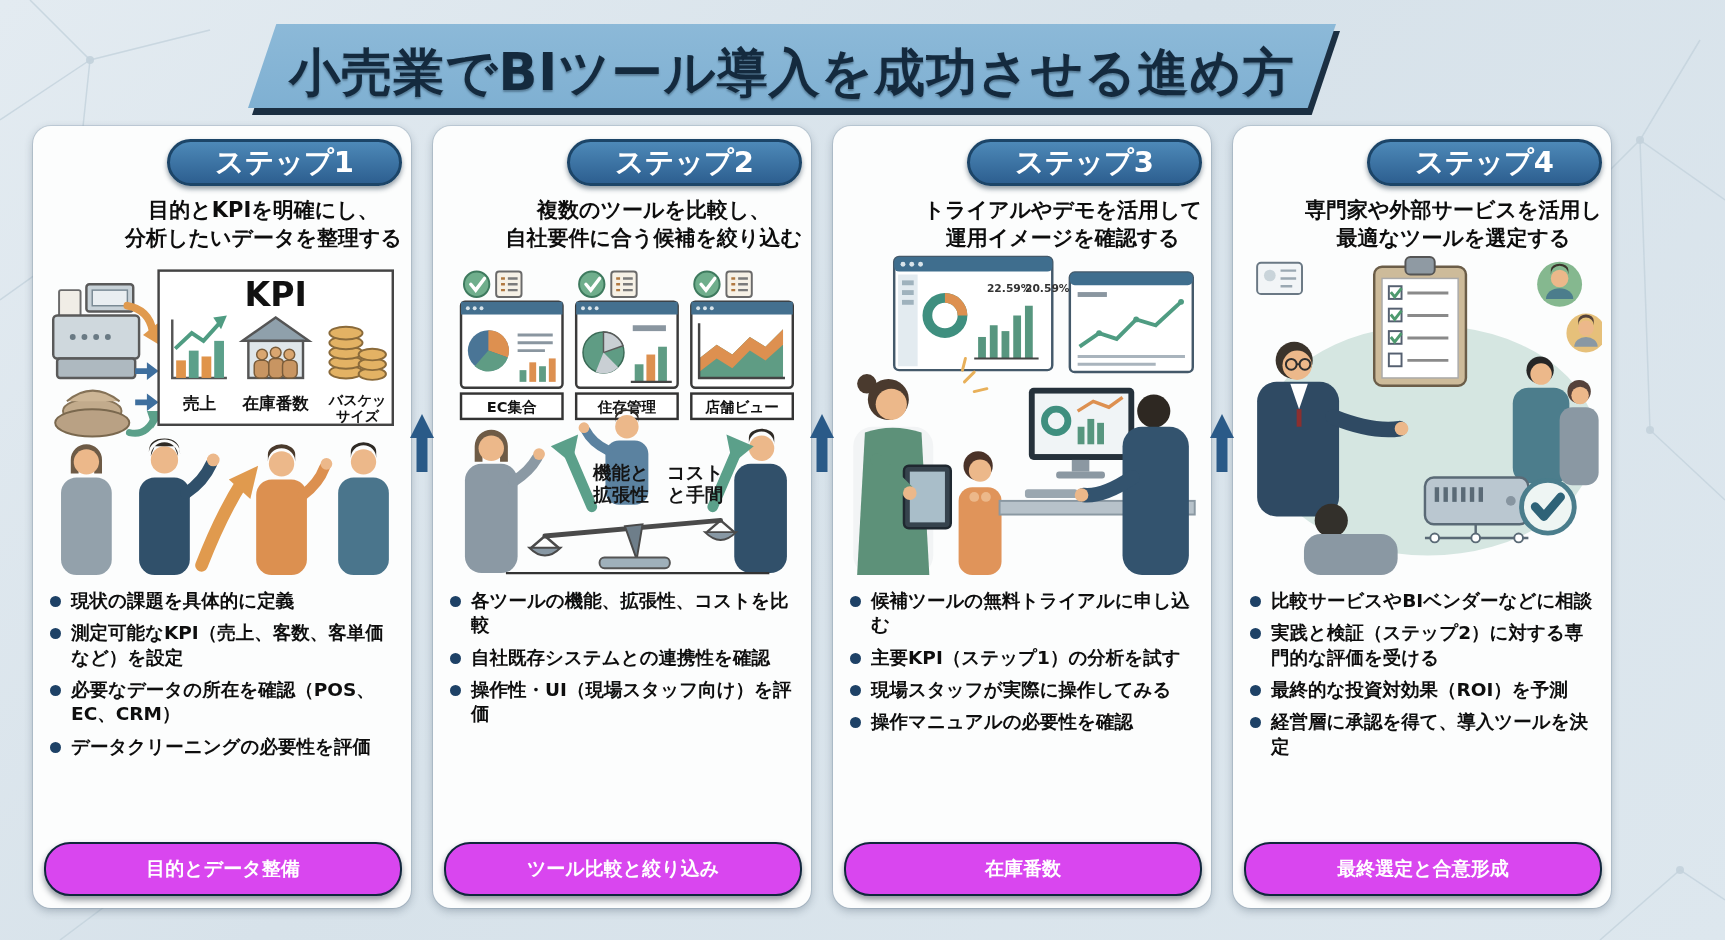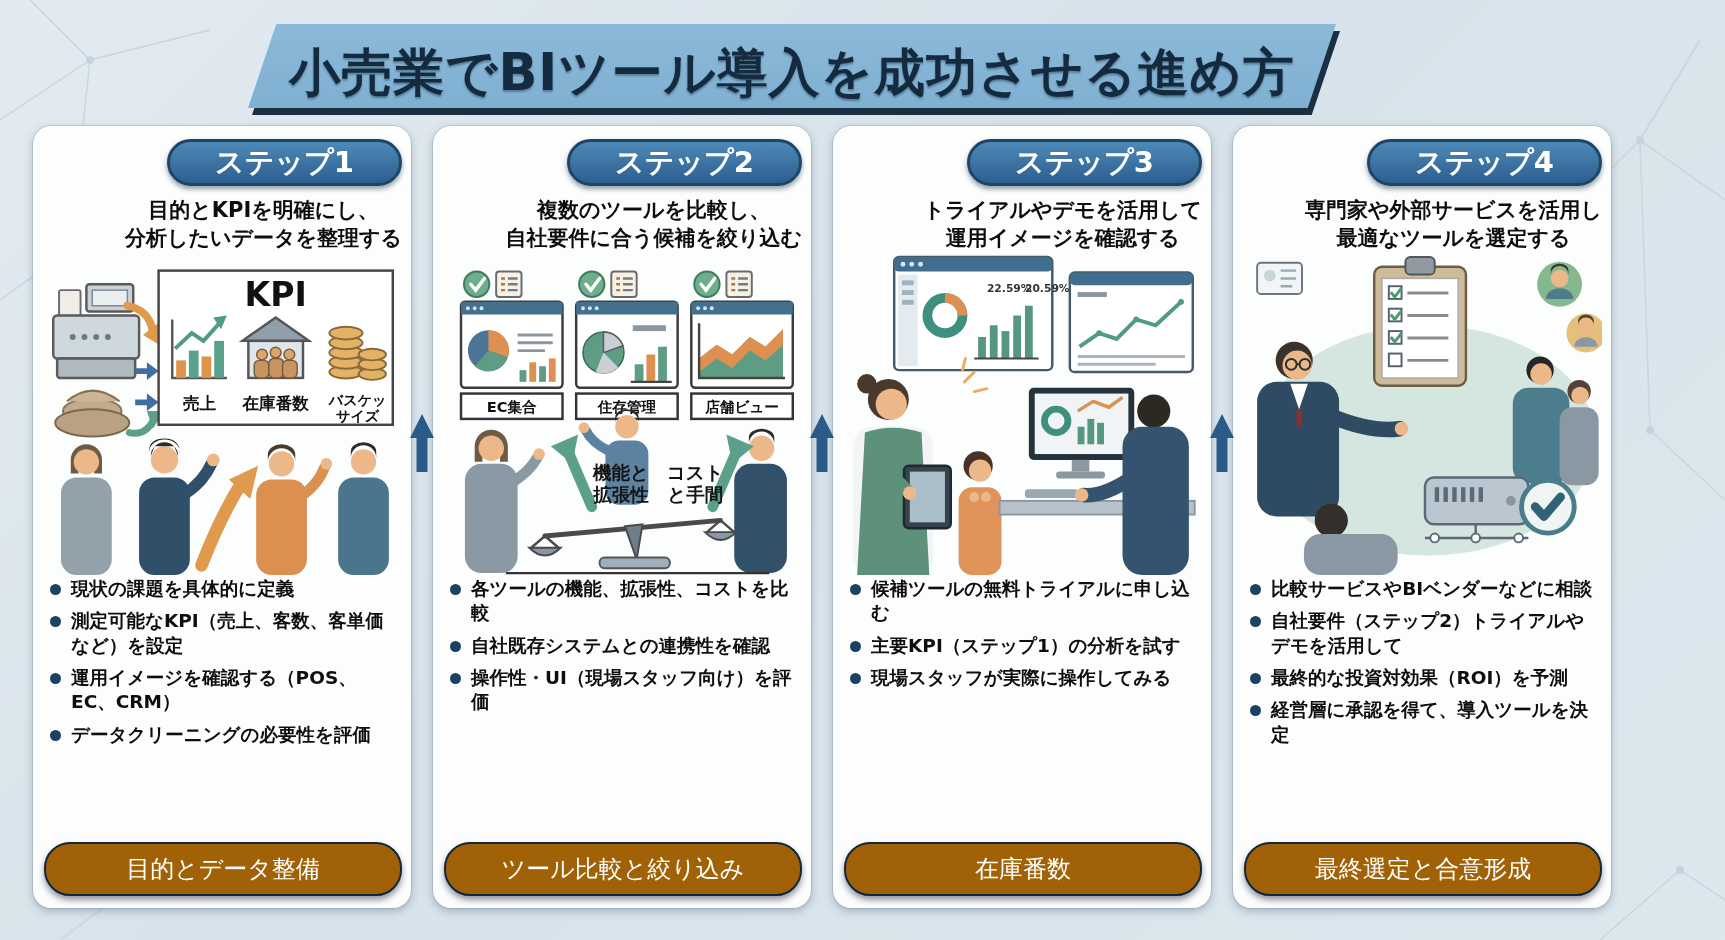--- a/index.html
+++ b/index.html
@@ -28,27 +28,27 @@
   .gap{width:22px;position:relative;}
   .gap svg{position:absolute;left:-1px;top:288px;}
   .badge{min-width:235px;height:47px;border-radius:25px;padding:0 18px;
     background:linear-gradient(180deg,#4d89b8,#2d5f90);
     border:3px solid #1c4568;color:#fff;font-size:29px;font-weight:bold;
     display:flex;align-items:center;justify-content:center;box-sizing:border-box;
     box-shadow:0 3px 5px rgba(15,40,60,.45);}
   .headline{margin-top:11px;font-size:21px;font-weight:bold;color:#0d0d0d;
     text-align:center;line-height:1.33;white-space:pre-line;}
   .illus{width:358px;height:322px;margin-top:2px;flex:none;}
-  ul.bullets{list-style:none;margin:0 0 0;padding:0 4px;width:100%;box-sizing:border-box;}
+  ul.bullets{list-style:none;margin:12px 0 0;padding:0 4px;width:100%;box-sizing:border-box;}
   ul.bullets li{position:relative;padding-left:25px;font-size:18.5px;font-weight:bold;
     color:#0e0e0e;line-height:1.32;margin-bottom:8px;}
   ul.bullets li::before{content:"";position:absolute;left:4px;top:7px;width:11px;height:11px;
     border-radius:50%;background:#1d4166;}
   .banner{margin-top:auto;width:354px;height:50px;border-radius:26px;flex:none;
-    background:#a16207;border:2px solid #10273c;color:#fff;font-size:24px;font-weight:normal;
+    background:#d946ef;border:2px solid #10273c;color:#fff;font-size:19px;font-weight:bold;
     display:flex;align-items:center;justify-content:center;
     box-shadow:0 4px 6px rgba(10,25,40,.45);}
   svg text{font-family:"DejaVu Sans","Liberation Sans",sans-serif;}
 </style>
 </head>
 <body>
 
 <svg class="mesh" width="1725" height="940">
   <g stroke="#c3d2dc" stroke-width="1.5" fill="none" opacity="0.8">
     <path d="M0,120 L90,60 L30,0 M90,60 L210,30 M0,300 L70,250 L90,60"></path>
@@ -170,21 +170,21 @@
         <rect x="298" y="228" width="52" height="100" rx="16" fill="#4a758c"></rect>
         <g>
           <path d="M158,318 C172,282 186,254 200,232" fill="none" stroke="#e09a4e" stroke-width="13" stroke-linecap="round"></path>
           <polygon points="186,230 216,216 208,250" fill="#e09a4e"></polygon>
         </g>
       </g>
     </svg>
     <ul class="bullets">
       <li>現状の課題を具体的に定義</li>
       <li>測定可能なKPI（売上、客数、客単価など）を設定</li>
-      <li>運用イメージを確認する（POS、EC、CRM）</li>
+      <li>必要なデータの所在を確認（POS、EC、CRM）</li>
       <li>データクリーニングの必要性を評価</li>
     </ul>
     <div class="banner">目的とデータ整備</div>
   </div>
 
   <div class="gap">
     <svg width="24" height="58" viewBox="0 0 24 58">
       <polygon points="12,0 24,24 0,24" fill="#2a5a88"></polygon>
       <rect x="6.5" y="24" width="11" height="34" fill="#2a5a88"></rect>
     </svg>
@@ -405,20 +405,21 @@
         <circle cx="314" cy="160" r="17" fill="#2e2822"></circle>
         <rect x="282" y="176" width="68" height="152" rx="20" fill="#33536e"></rect>
         <path d="M292,228 Q262,248 242,246" fill="none" stroke="#33536e" stroke-width="15" stroke-linecap="round"></path>
         <circle cx="240" cy="246" r="7" fill="#ecb88a"></circle>
       </g>
     </svg>
     <ul class="bullets">
       <li>候補ツールの無料トライアルに申し込む</li>
       <li>主要KPI（ステップ1）の分析を試す</li>
       <li>現場スタッフが実際に操作してみる</li>
+      <li>操作マニュアルの必要性を確認</li>
     </ul>
     <div class="banner">在庫番数</div>
   </div>
 
   <div class="gap">
     <svg width="24" height="58" viewBox="0 0 24 58">
       <polygon points="12,0 24,24 0,24" fill="#2a5a88"></polygon>
       <rect x="6.5" y="24" width="11" height="34" fill="#2a5a88"></rect>
     </svg>
   </div>
@@ -512,20 +513,20 @@
         <circle cx="278" cy="290" r="4.5" fill="#ffffff" stroke="#5a6a76" stroke-width="2"></circle>
       </g>
 
       <g>
         <circle cx="308" cy="258" r="27" fill="#eef5f3" stroke="#4a7d8c" stroke-width="5"></circle>
         <path d="M295,258 l9,10 l17,-20" fill="none" stroke="#2e6277" stroke-width="9" stroke-linecap="round" stroke-linejoin="round"></path>
       </g>
     </svg>
     <ul class="bullets">
       <li>比較サービスやBIベンダーなどに相談</li>
-      <li>自社要件（ステップ2）トライアルやデモを活用して</li>
+      <li>実践と検証（ステップ2）に対する専門的な評価を受ける</li>
       <li>最終的な投資対効果（ROI）を予測</li>
       <li>経営層に承認を得て、導入ツールを決定</li>
     </ul>
     <div class="banner">最終選定と合意形成</div>
   </div>
 
 </div>
 
 </body></html>

